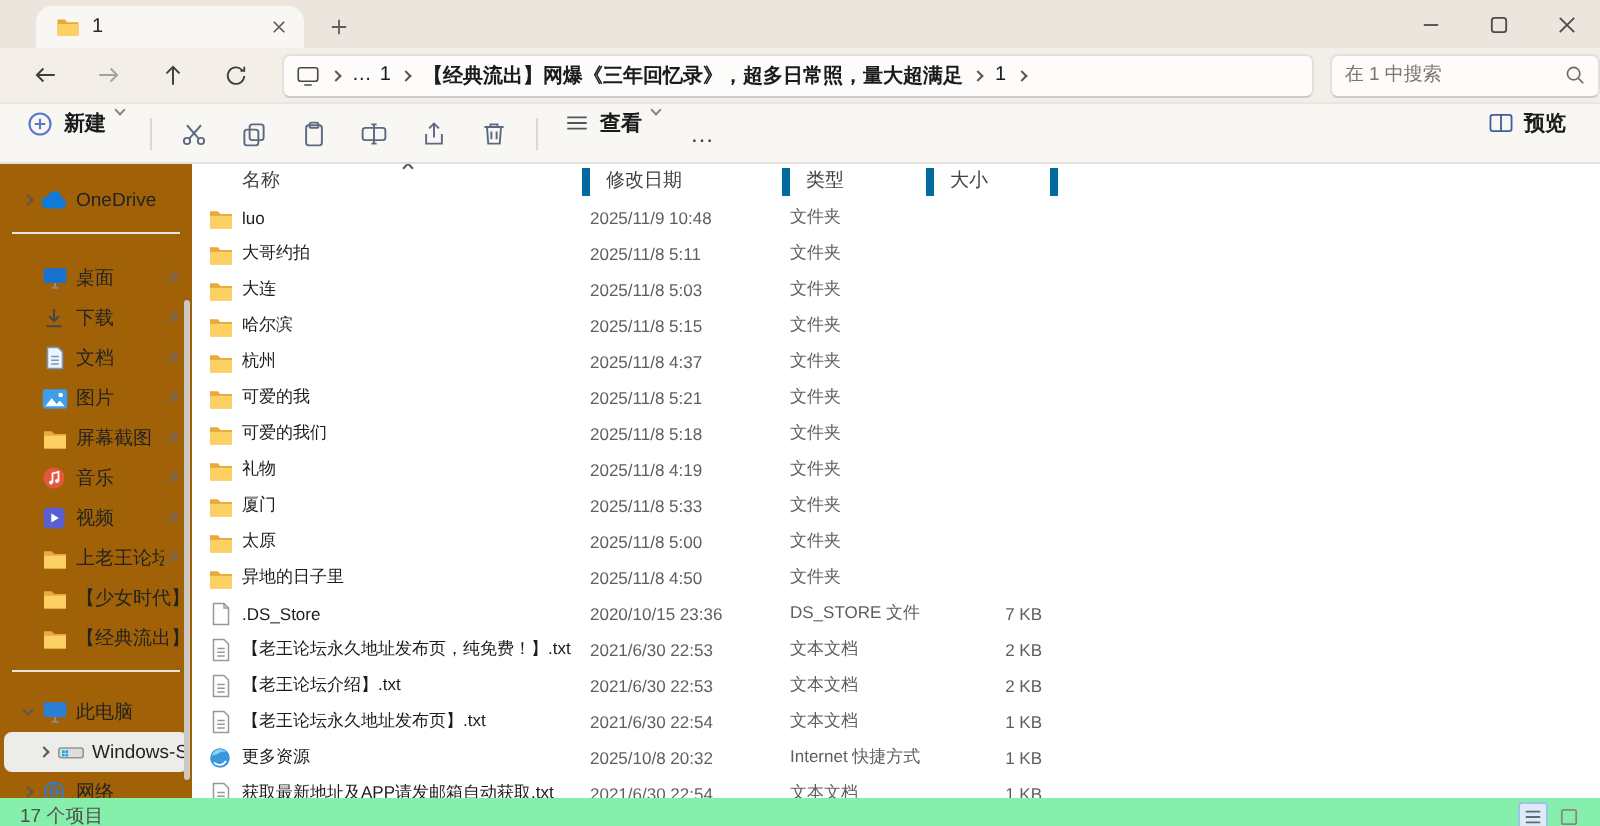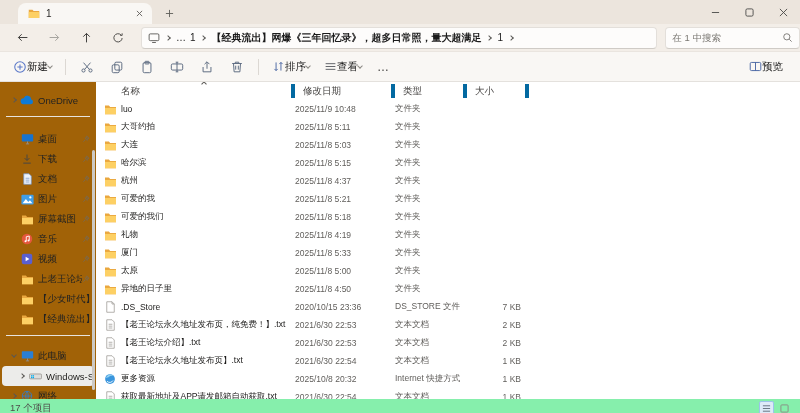--- a/index.html
+++ b/index.html
@@ -29,21 +29,21 @@
   .csep { margin:0 4px; }
   .searchbox { margin-left:8px; width:136px; height:22px; background:#fdfcfb; border:1px solid #e3dfda;
     border-bottom-color:#cfcbc6; border-radius:4px; display:flex; align-items:center; padding:0 6px;gap:40px; }
   .searchbox input { border:none; outline:none; background:transparent; font-size:9.5px; width:100%;
     font-family:inherit; color:#1b1b1b; }
   .searchbox input::placeholder { color:#7a7772; }
 
   
   .toolbar { position:absolute; top:52px; left:0; right:0; height:30px; background:#f9f7f4;
     border-bottom:1px solid #e4e1dd; display:flex; align-items:center; }
-  .tbtn { display:flex; align-items:center; padding:0 7px; height:24px; border-radius:4px; }
+  .tbtn { display:flex; align-items:flex-start; gap:5px; padding:0 7px; height:24px; border-radius:4px;font-weight:bold; }
   .tbtn .tlbl { font-size:10.5px; color:#1b1b1b; }
   .ticon { width:26px; height:24px; display:flex; align-items:center; justify-content:center; border-radius:4px; margin:0 2px; }
   .tsep { width:1px; height:16px; background:#dcd8d3; margin:0 6px; }
   .tmore { font-size:12px; letter-spacing:1px; color:#3f3e3c; padding:0 8px; }
   .tb-right { margin-left:auto; margin-right:10px; }
 
   
   .cv { display:inline-block; width:4px; height:4px; border-right:1px solid #5a5855; border-bottom:1px solid #5a5855; transform:rotate(-45deg); }
   .cv.down { transform:rotate(45deg); margin-top:-2px; }
   .cv.up { transform:rotate(-135deg); }
@@ -222,29 +222,20 @@
         </svg>
     </div>
     <div class="ticon">
       <svg width="14" height="14" viewBox="0 0 16 16" fill="none" stroke="#5c6a80" stroke-width="1.1">
           <path d="M2.5 4h11M6 4V2.5h4V4M4 4l.7 9.5h6.6L12 4M6.5 6.5v4.5M9.5 6.5v4.5"></path>
         </svg>
     </div>
     <div class="tsep"></div>
     <div class="tbtn">
       <span>
-        <svg width="13" height="13" viewBox="0 0 16 16" fill="none" stroke="#3f5d9e" stroke-width="1.1">
-            <path d="M5 3v10M3 11l2 2 2-2M11 13V3M9 5l2-2 2 2"></path>
-          </svg>
-      </span>
-      <span class="tlbl">排序</span>
-      <span class="cv down dim"></span>
-    </div>
-    <div class="tbtn">
-      <span>
         <svg width="13" height="13" viewBox="0 0 16 16" fill="none" stroke="#53565c" stroke-width="1.1">
             <path d="M2 4.5h12M2 8h12M2 11.5h12"></path>
           </svg>
       </span>
       <span class="tlbl">查看</span>
       <span class="cv down dim"></span>
     </div>
     <div class="tmore">…</div>
     <div class="tbtn tb-right">
       <span>

